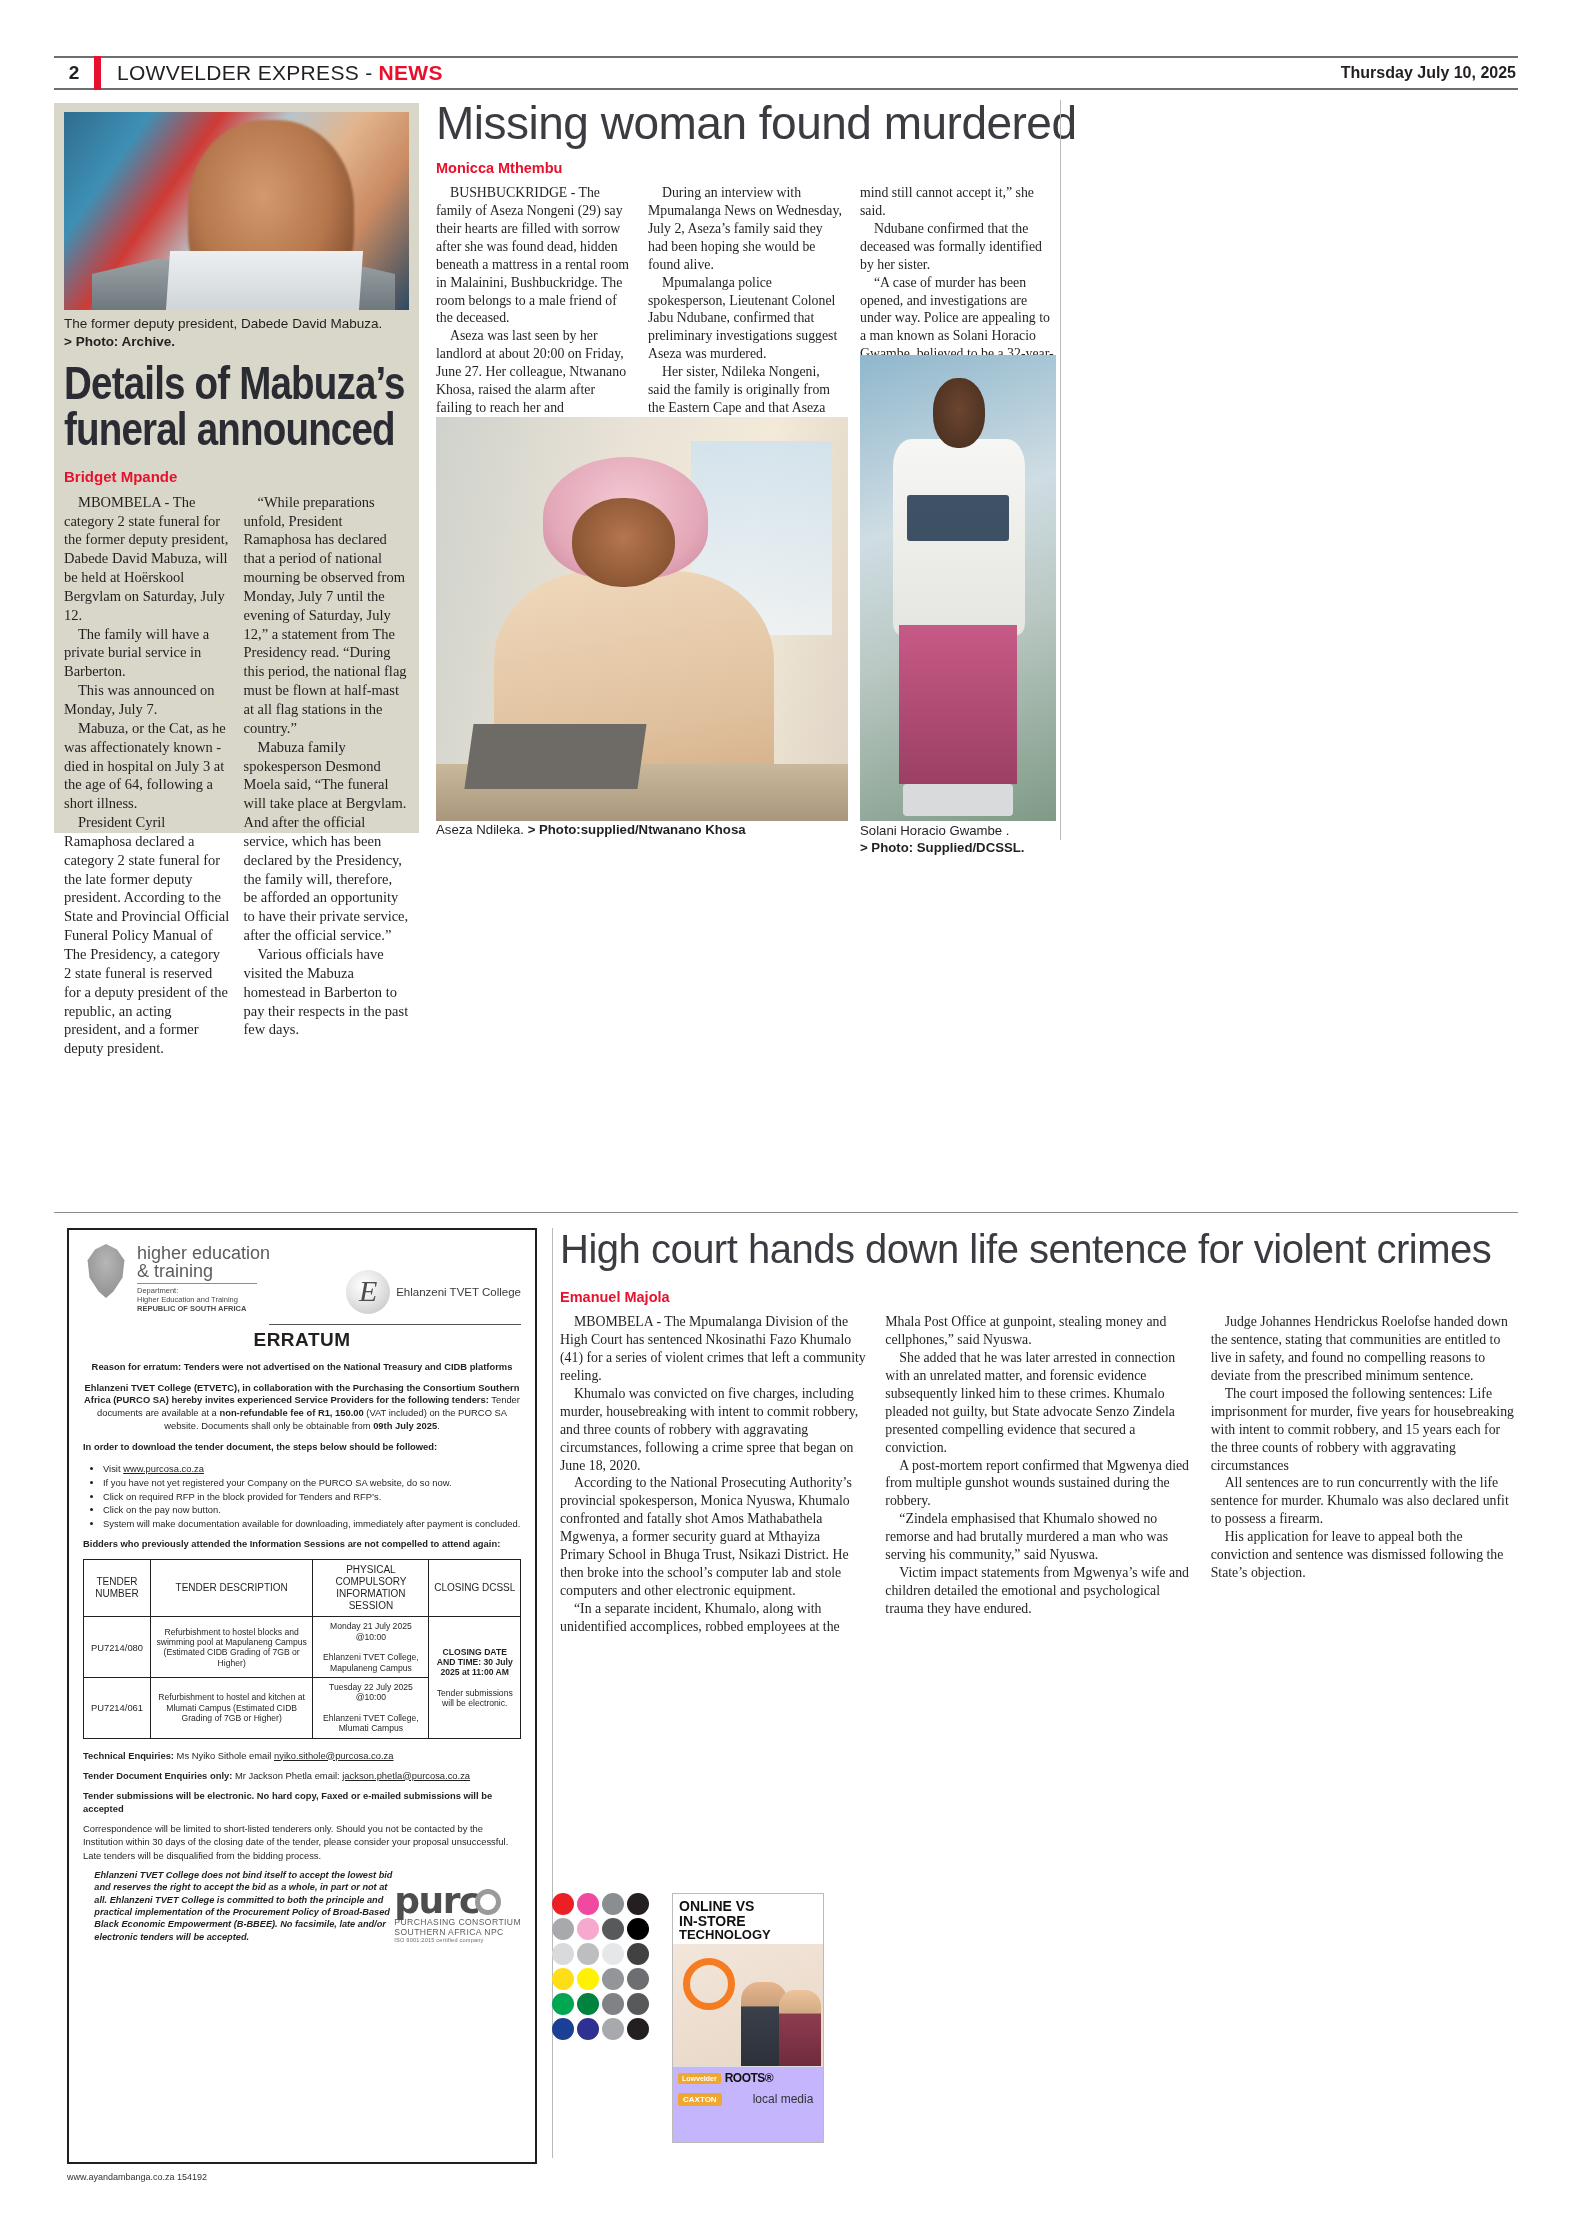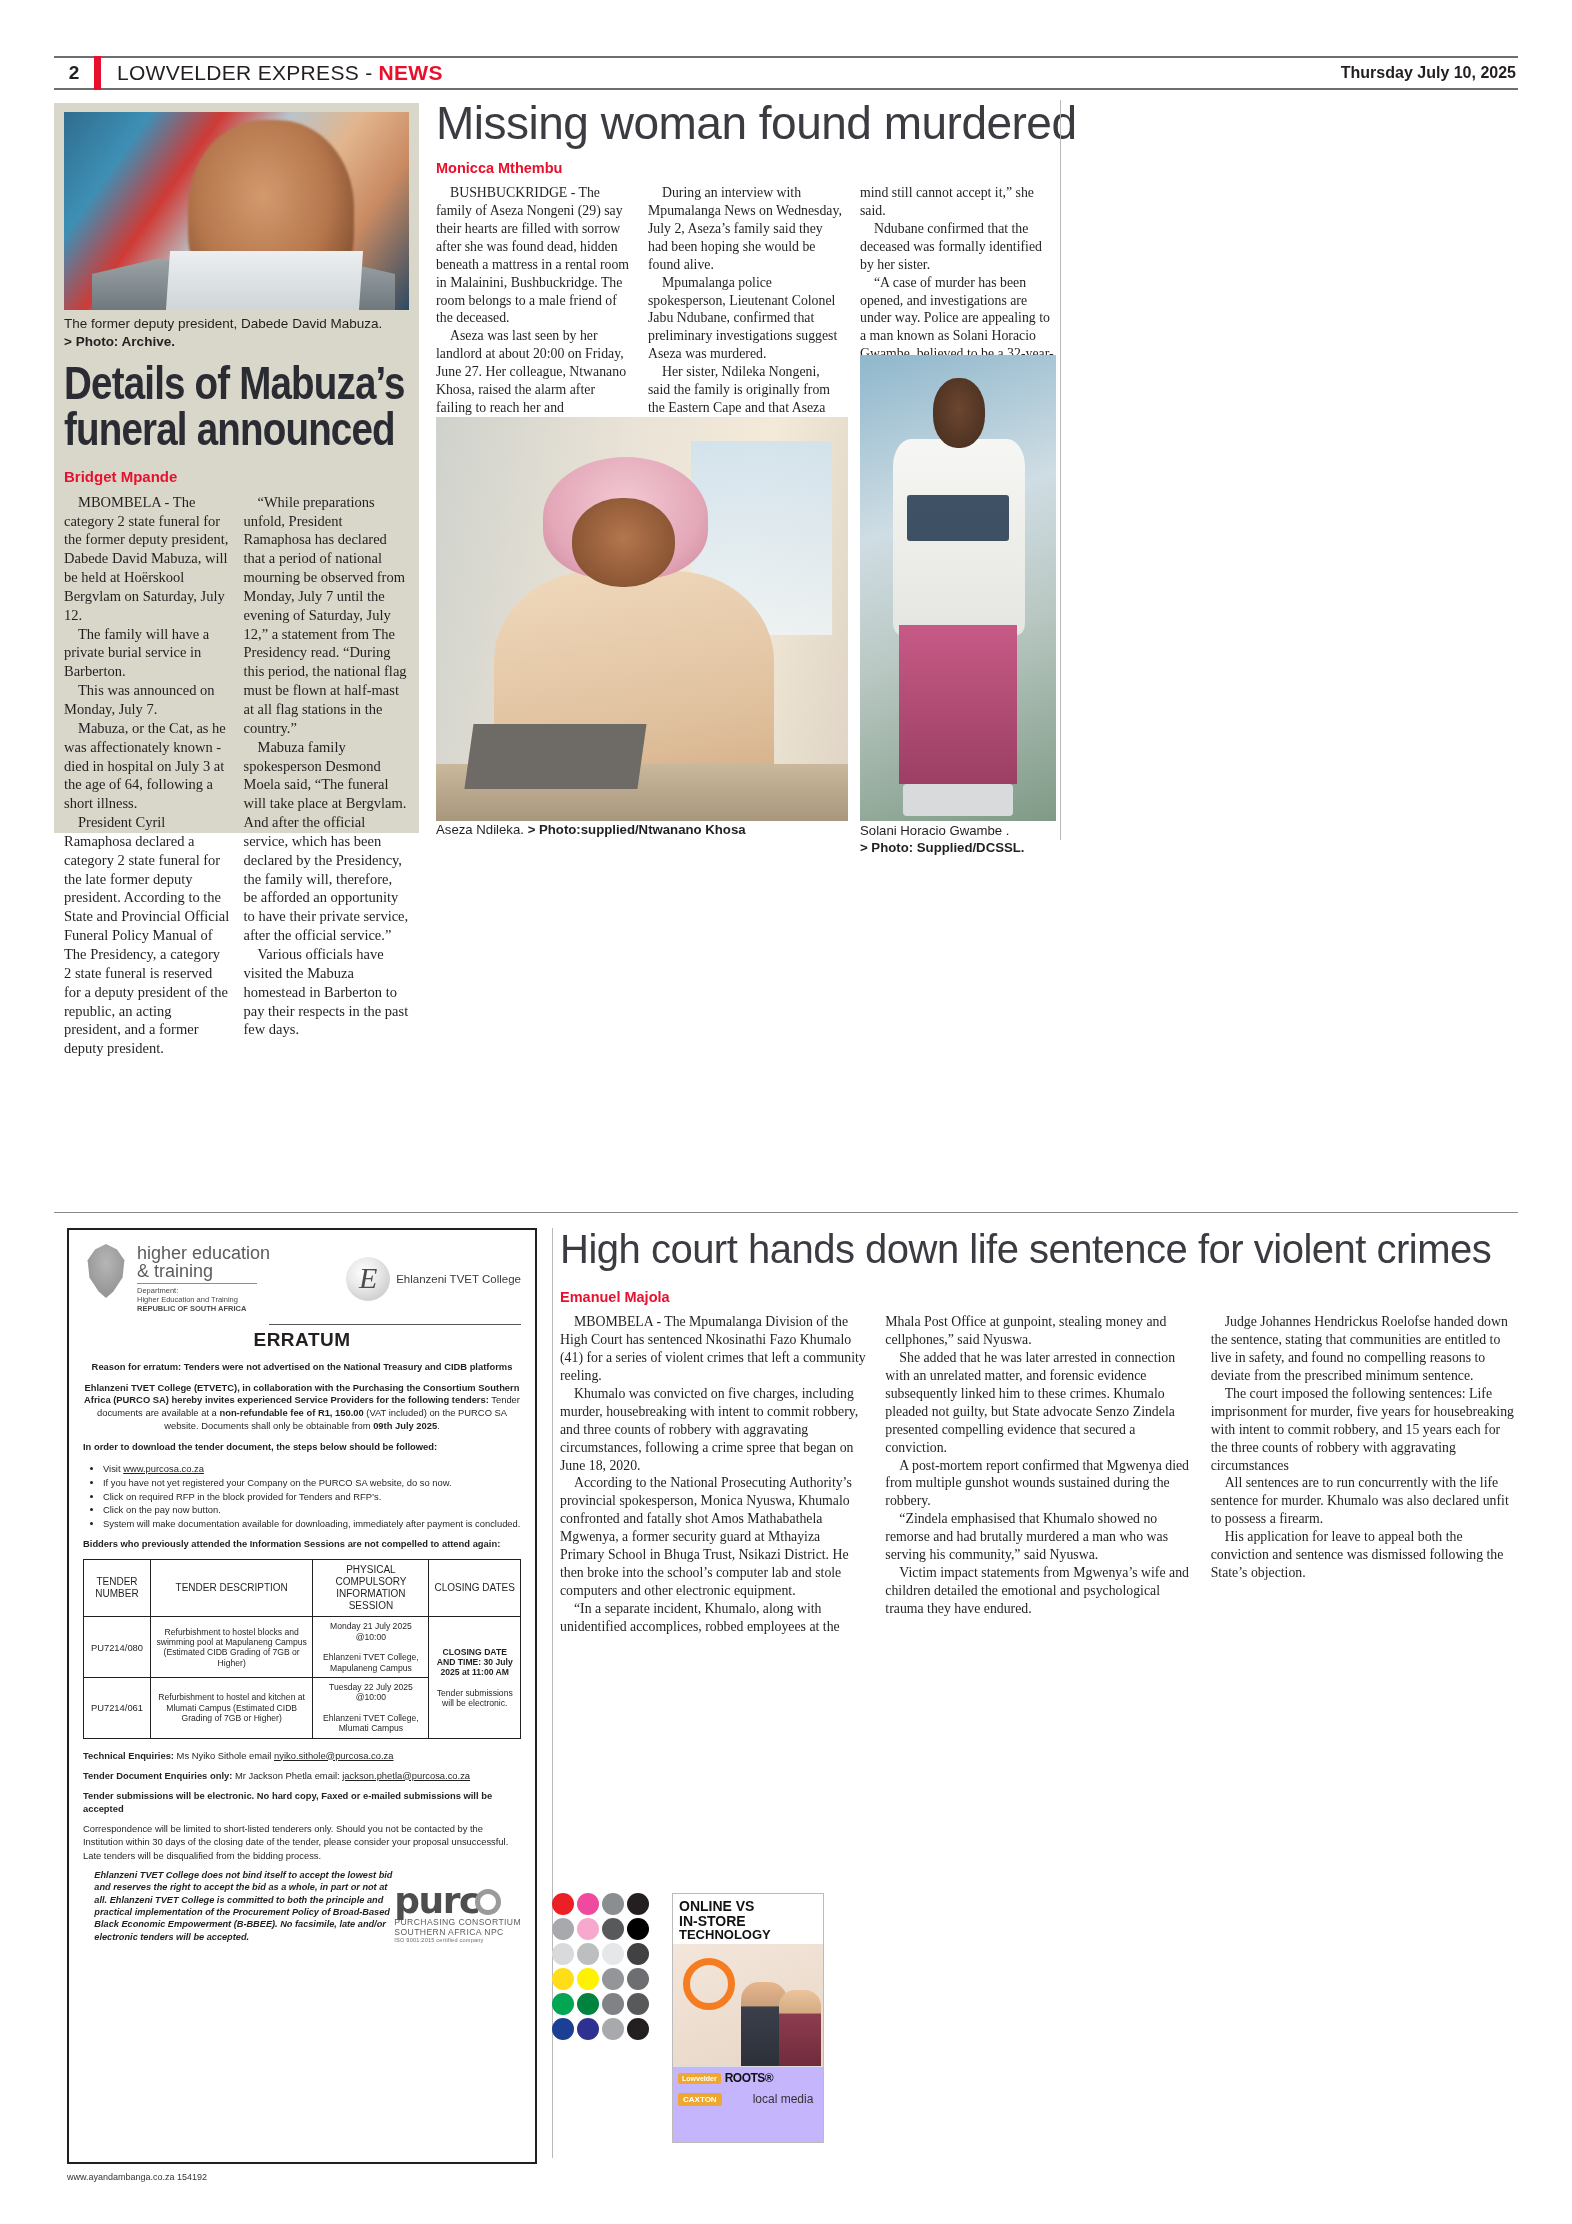--- a/index.html
+++ b/index.html
@@ -134,21 +134,21 @@
 
   
   .hdiv { position:absolute; left:54px; top:1212px; width:1464px; height:1px; background:#8a8a8a; }
   .vdiv-top { position:absolute; left:1060px; top:100px; width:1px; height:740px; background:#b9b9b9; }
 
   
   .ad-erratum {
     position:absolute; left:67px; top:1228px; width:470px; height:936px;
     border:2px solid #231f20; background:#ffffff; padding:14px 14px 8px 14px;
   }
-  .logos { display:flex; align-items:center; justify-content:space-between; }
+  .logos { display:flex; align-items:flex-end; justify-content:space-between; }
   .logo-dhet { display:flex; gap:8px; align-items:flex-start; }
   .coat {
     width:46px; height:54px;
     background:radial-gradient(ellipse at 50% 35%, #a9a9a9 0%, #8d8d8d 48%, #6d6d6d 100%);
     clip-path:polygon(50% 0,74% 10%,90% 30%,86% 62%,66% 88%,50% 100%,34% 88%,14% 62%,10% 30%,26% 10%);
     opacity:.85;
   }
   .dhet-txt { font-size:14px; line-height:1.0; color:#4a4a4a; }
   .dhet-txt .big { font-size:18px; color:#5c5c5c; }
   .dhet-rule { width:120px; height:1px; background:#8e8e8e; margin:3px 0 3px 0; }
@@ -345,21 +345,21 @@
     </ul>
 
     <div class="err-p"><b>Bidders who previously attended the Information Sessions are not compelled to attend again:</b></div>
 
     <table class="tbl">
       <thead>
         <tr>
           <th>TENDER NUMBER</th>
           <th>TENDER DESCRIPTION</th>
           <th>PHYSICAL COMPULSORY INFORMATION SESSION</th>
-          <th>CLOSING DATES</th>
+          <th>CLOSING DCSSL</th>
         </tr>
       </thead>
       <tbody>
         <tr>
           <td class="tno">PU7214/080</td>
           <td>Refurbishment to hostel blocks and swimming pool at Mapulaneng Campus (Estimated CIDB Grading of 7GB or Higher)</td>
           <td style="white-space:pre-line">Monday 21 July 2025 @10:00
 
 Ehlanzeni TVET College, Mapulaneng Campus</td>
           <td rowspan="2" style="white-space:pre-line"><b>CLOSING DATE AND TIME: 30 July 2025 at 11:00 AM</b><br><br><span>Tender submissions will be electronic.</span></td>

